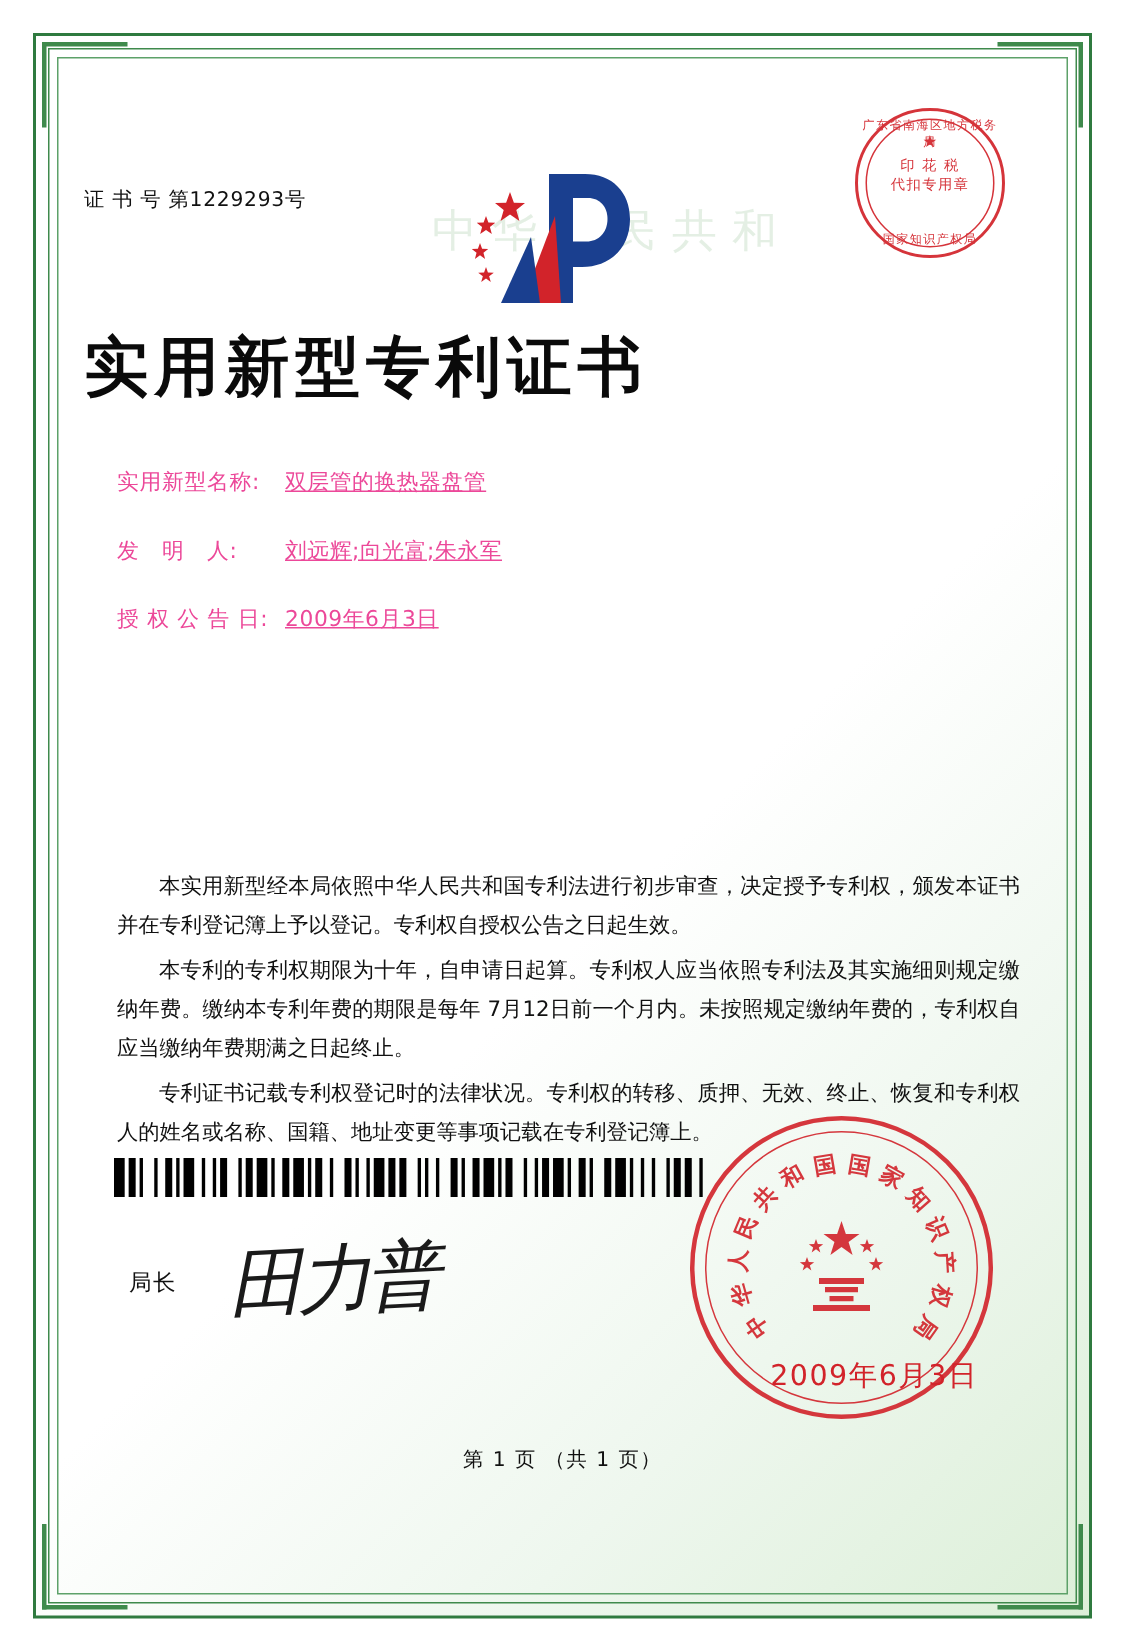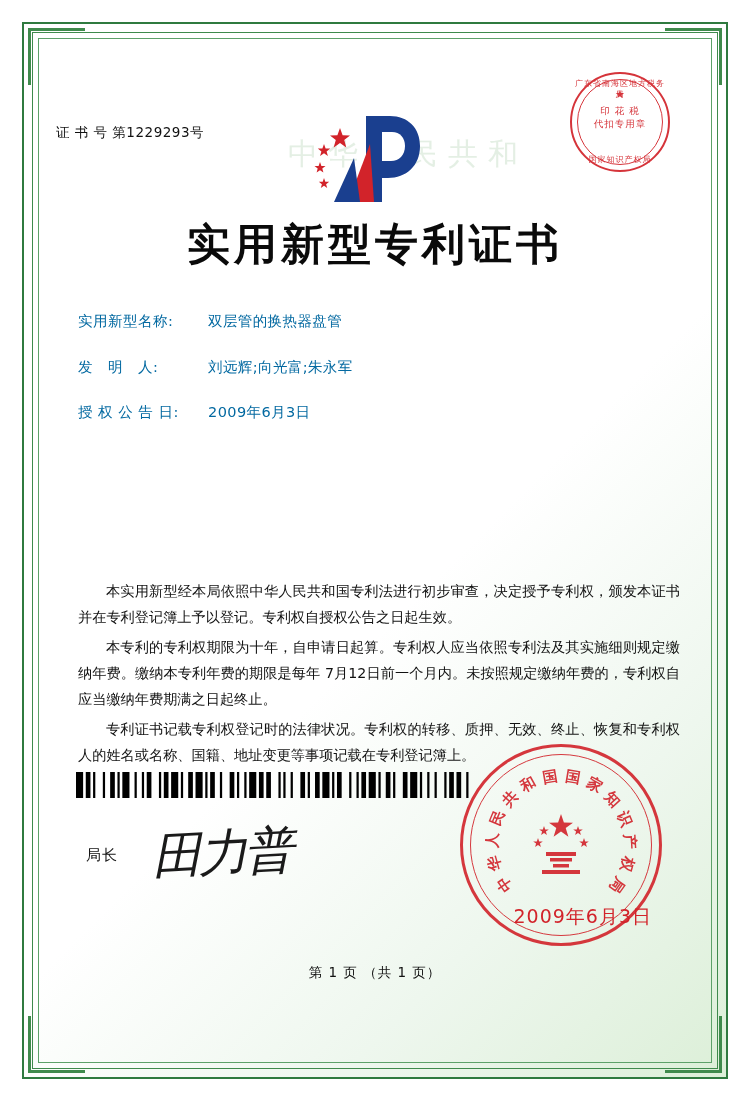--- a/index.html
+++ b/index.html
@@ -143,51 +143,52 @@
   }
   .seal-top .arc-top { top: 4px; }
   .seal-top .arc-bottom { bottom: 5px; }
 
   
   .title {
     position: absolute;
     left: 0;
     top: 160px;
     width: 100%;
-    text-align: center;
+    text-align: left;
     font-size: 43px;
     font-weight: bold;
     letter-spacing: 4px;
     color: #0a0a0a;
     font-family: "DejaVu Sans", "Liberation Sans", sans-serif;
   }
 
   
   .fields {
     position: absolute;
     left: 22px;
     top: 256px;
     right: 10px;
   }
   .field-row {
     display: flex;
     align-items: flex-start;
     margin-bottom: 26.5px;
     font-size: 14.5px;
-    color: #0369a1;
+    color: #ec4899;
   }
   .field-label {
     flex: 0 0 auto;
     white-space: nowrap;
     letter-spacing: 0.5px;
   }
   .field-label.wide { min-width: 112px; }
   .field-value {
-    margin-left: 18px;
+    margin-left: 0;
     letter-spacing: 0.4px;
+    text-decoration: underline;
   }
   .field-value.mono {
     font-family: "DejaVu Sans Mono", "Liberation Mono", monospace;
     font-size: 13.5px;
     letter-spacing: 0.8px;
   }
 
   
   .body-text {
     position: absolute;

